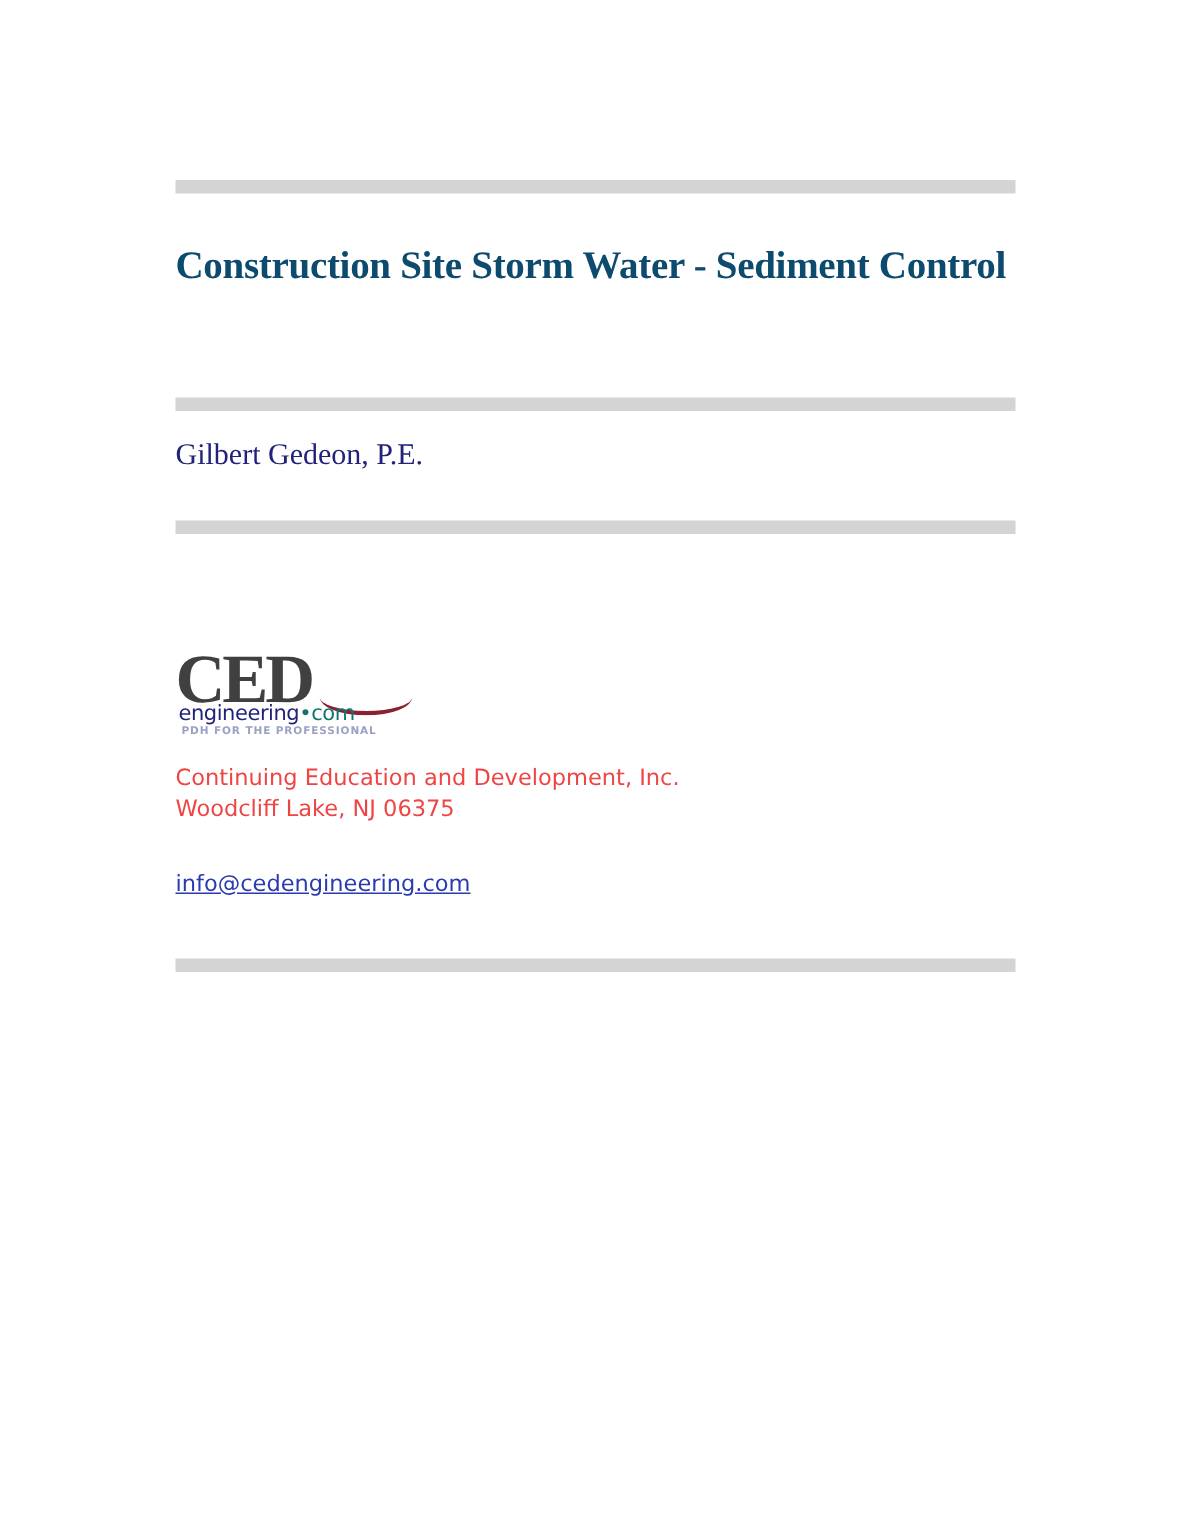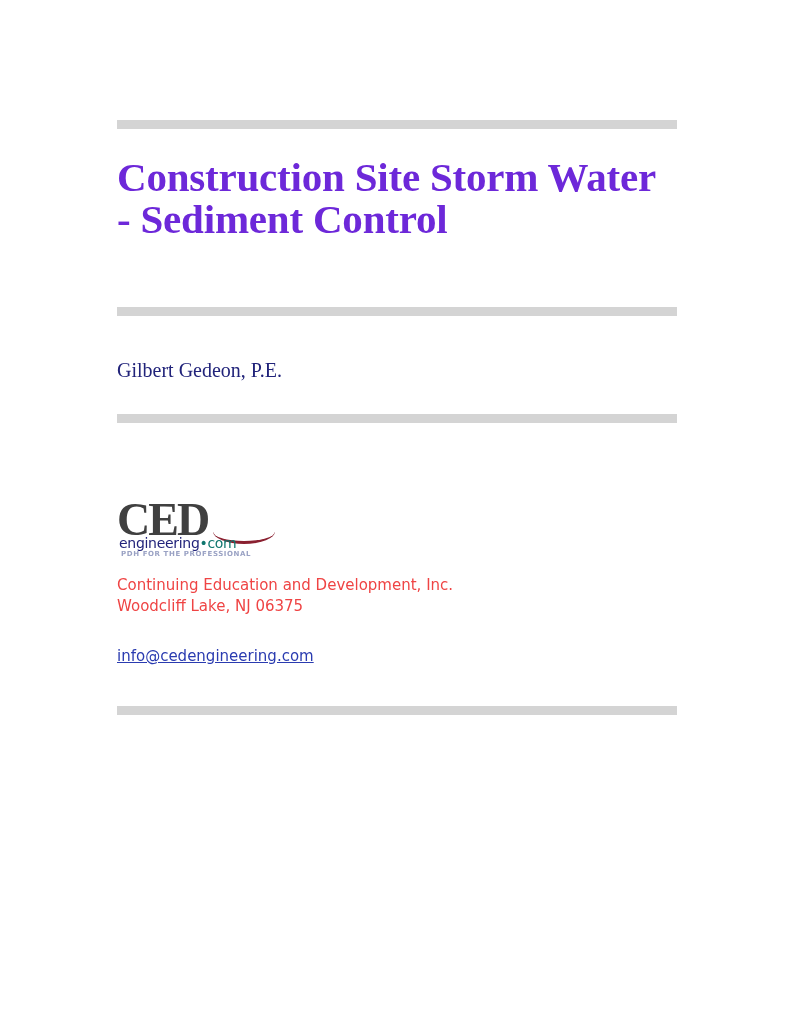--- a/index.html
+++ b/index.html
@@ -29,39 +29,39 @@
   }
   .rule {
     width: 560px;
     height: 9px;
     background: #d4d4d4;
   }
   .rule-top { margin-top: 120px; }
   .title {
     font-family: "Liberation Serif", serif;
     font-weight: bold;
-    font-size: 41px;
+    font-size: 26px;
     line-height: 42px;
-    color: #6d28d9;
+    color: #0c4a6e;
     margin-top: 27px;
     letter-spacing: -0.2px;
   }
   .course-line {
     font-family: "Liberation Serif", serif;
     font-size: 23px;
     line-height: 41px;
     color: #21237a;
   }
   .course-block { margin-top: 48px; }
   .rule-2 { margin-top: 67px; }
   .author {
     font-family: "Liberation Serif", serif;
     font-size: 20px;
     color: #21237a;
-    margin-top: 43px;
+    margin-top: 18px;
   }
   .rule-3 { margin-top: 32px; }
 
   .logo-wrap {
     margin-top: 74px;
     width: 165px;
     height: 58px;
     position: relative;
   }
   .logo-ced {

